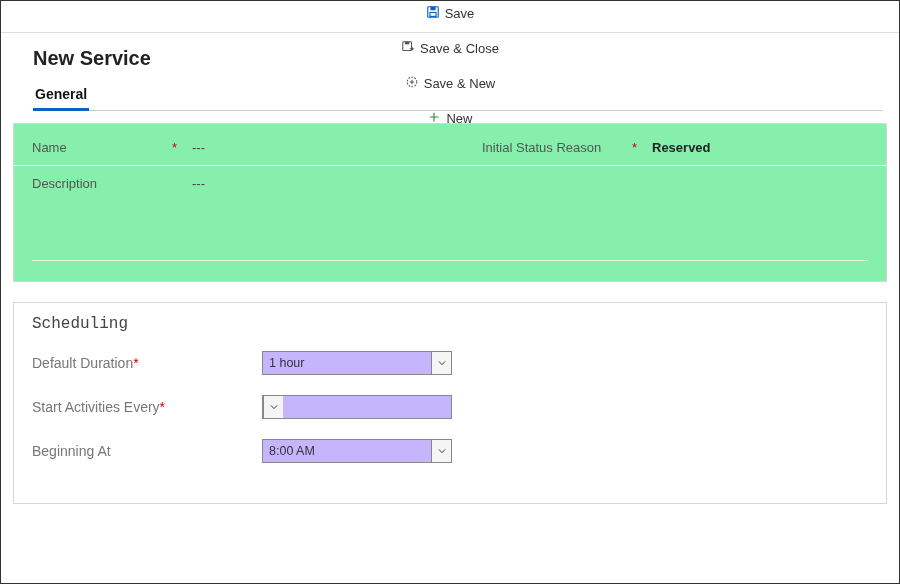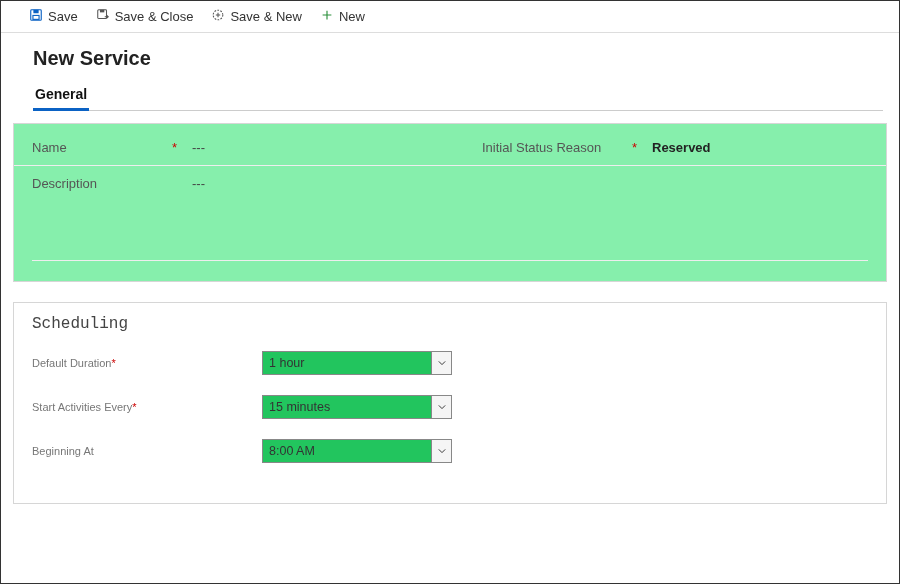--- a/index.html
+++ b/index.html
@@ -9,24 +9,25 @@
     font-size: 13px;
     color: #333;
     background: #fff;
     width: 900px;
     height: 584px;
     border: 1px solid #333;
   }
   .toolbar {
     display: flex;
     align-items: center;
-    padding: 4px 28px;
+    padding: 4px 12px;
     gap: 18px;
     border-bottom: 1px solid #ddd;
     height: 32px;
+    flex-direction: column;
   }
   .toolbar-button {
     display: flex;
     align-items: center;
     gap: 5px;
     font-size: 13px;
     color: #333;
     cursor: pointer;
   }
   .toolbar-button svg { width: 14px; height: 14px; }
@@ -118,32 +119,32 @@
     font-family: Liberation Mono, monospace;
   }
   .sched-row {
     display: flex;
     align-items: center;
     margin-bottom: 20px;
   }
   .sched-label {
     width: 230px;
     color: #777;
-    font-size: 11px;
+    font-size: 14px;
   }
   .sched-label .req-inline {
     color: #c00;
   }
   .select-box {
     display: flex;
     align-items: center;
     border: 1px solid #888;
     width: 190px;
     height: 24px;
-    background: #22c55e;
+    background: #c4b5fd;
     position: relative;
   }
   .select-value {
     flex: 1;
     padding: 0 6px;
     font-size: 12.5px;
     color: #333;
   }
   .select-btn {
     width: 20px;
@@ -253,21 +254,20 @@
             </svg>
         </div>
       </div>
     </div>
 
     <div class="sched-row">
       <div class="sched-label">
         <span>Start Activities Every</span><span class="req-inline">*</span>
       </div>
       <div class="select-box">
-        <div class="select-value">15 minutes</div>
         <div class="select-btn">
           <svg viewBox="0 0 10 10">
               <path d="M1 3 L5 7 L9 3" fill="none" stroke="#333" stroke-width="1.2"></path>
             </svg>
         </div>
       </div>
     </div>
 
     <div class="sched-row" style="margin-bottom:0">
       <div class="sched-label">

